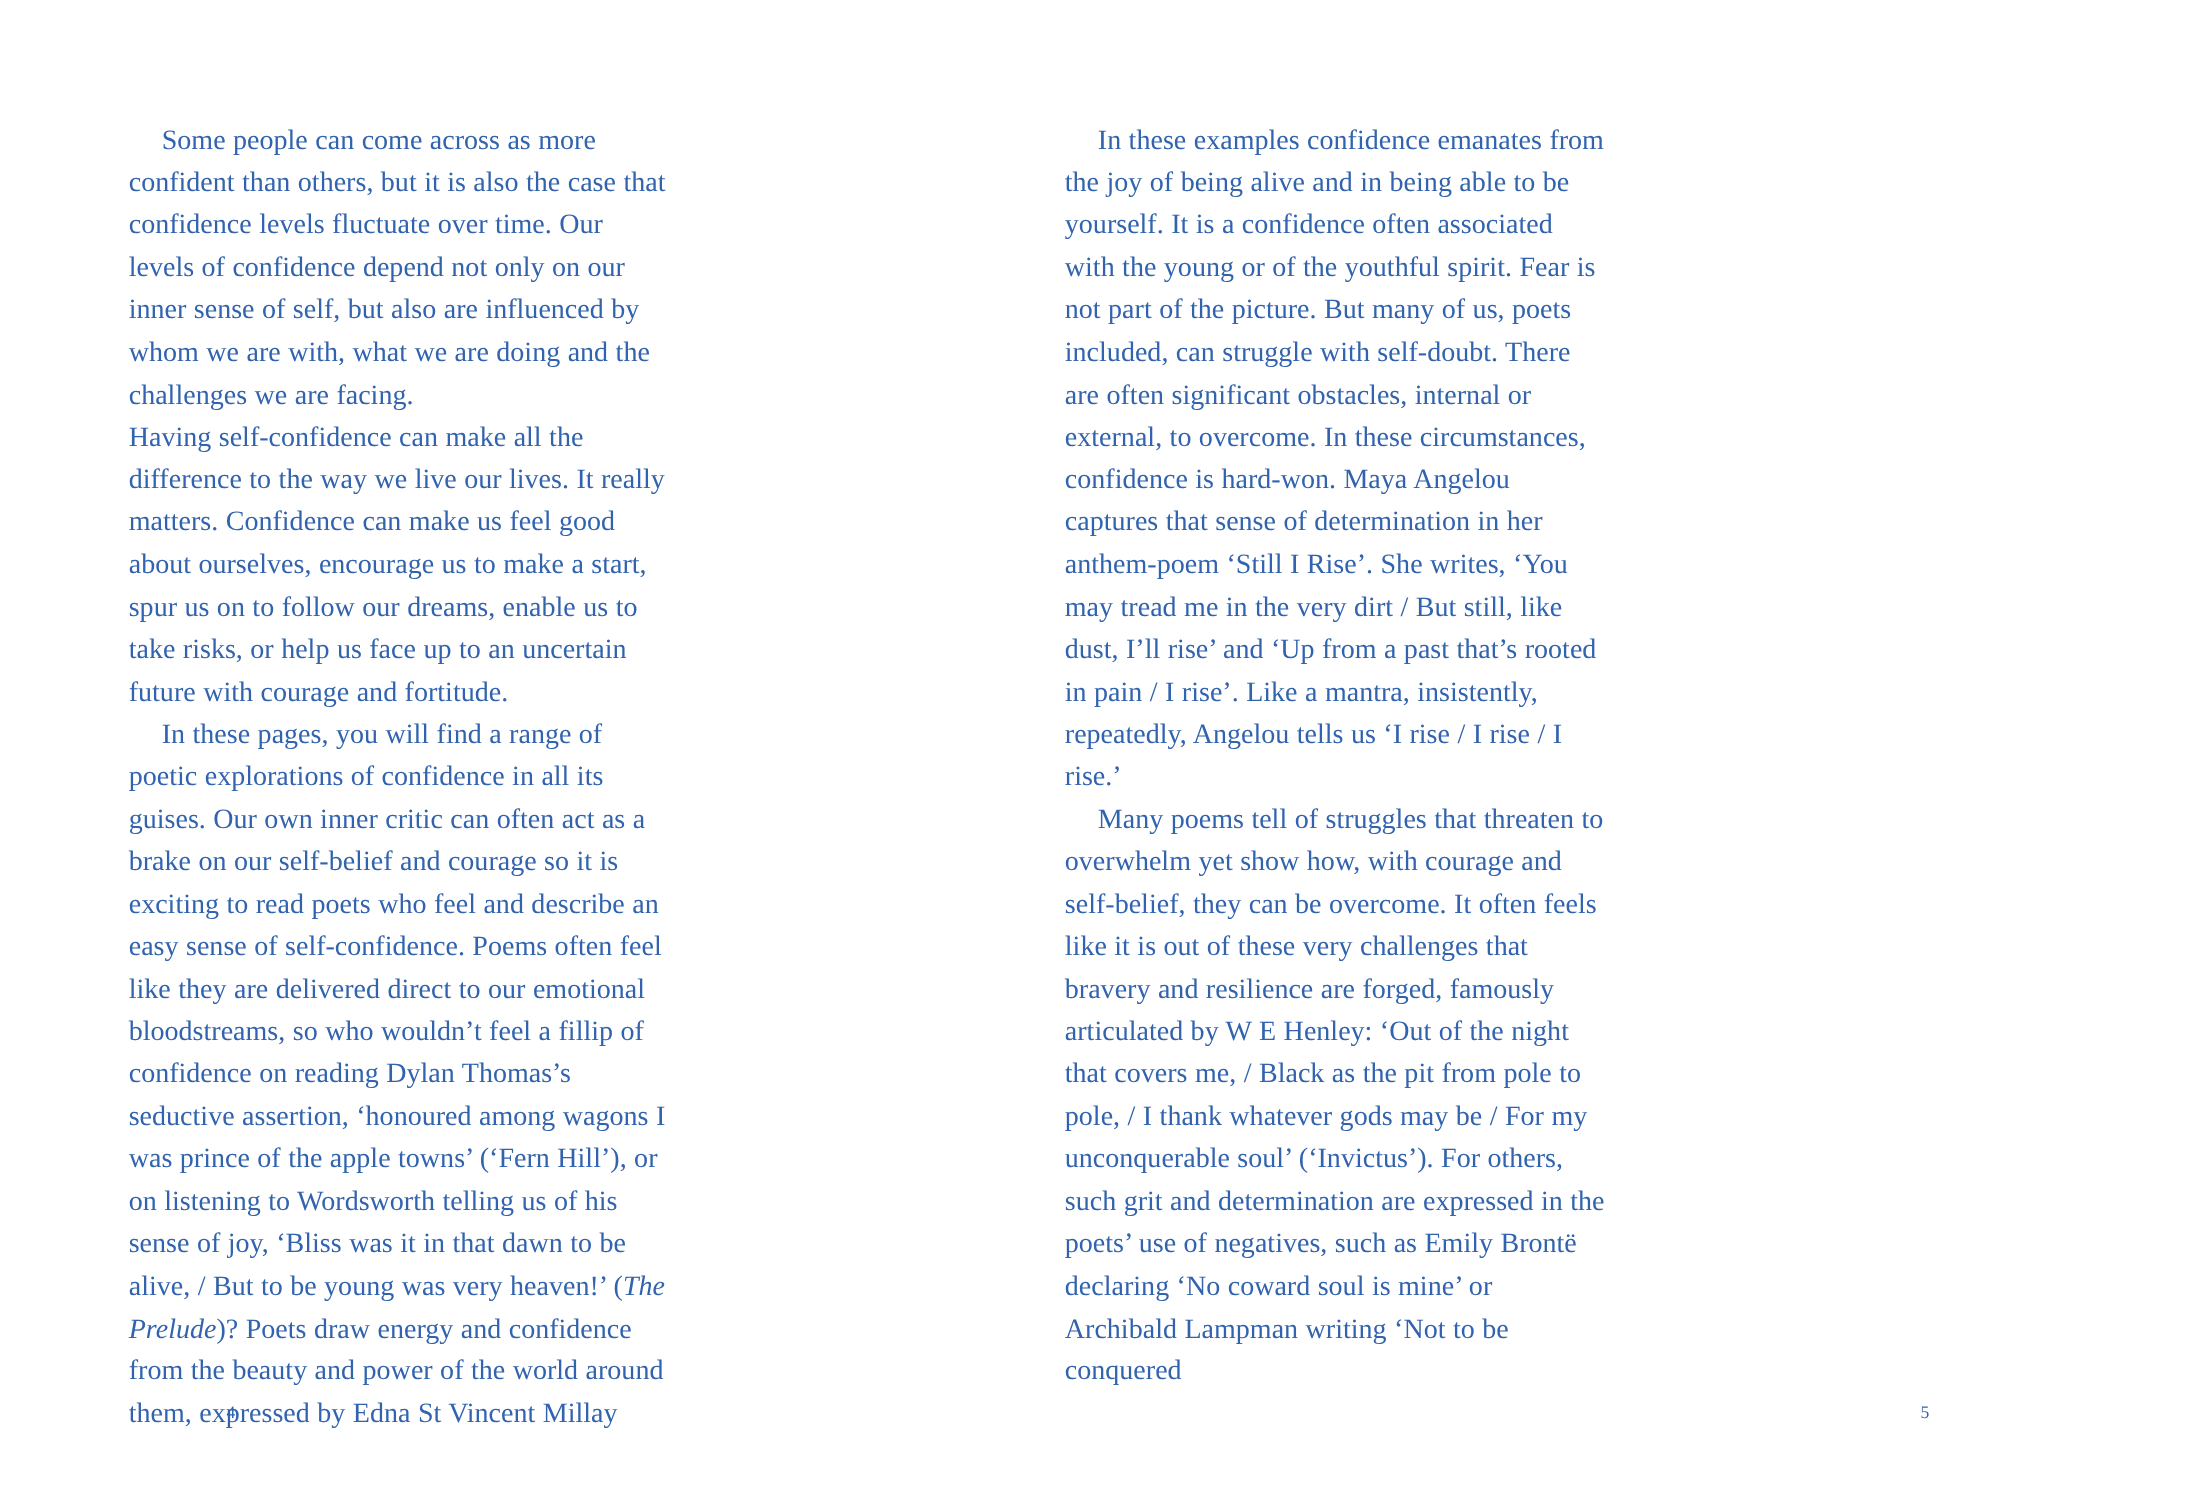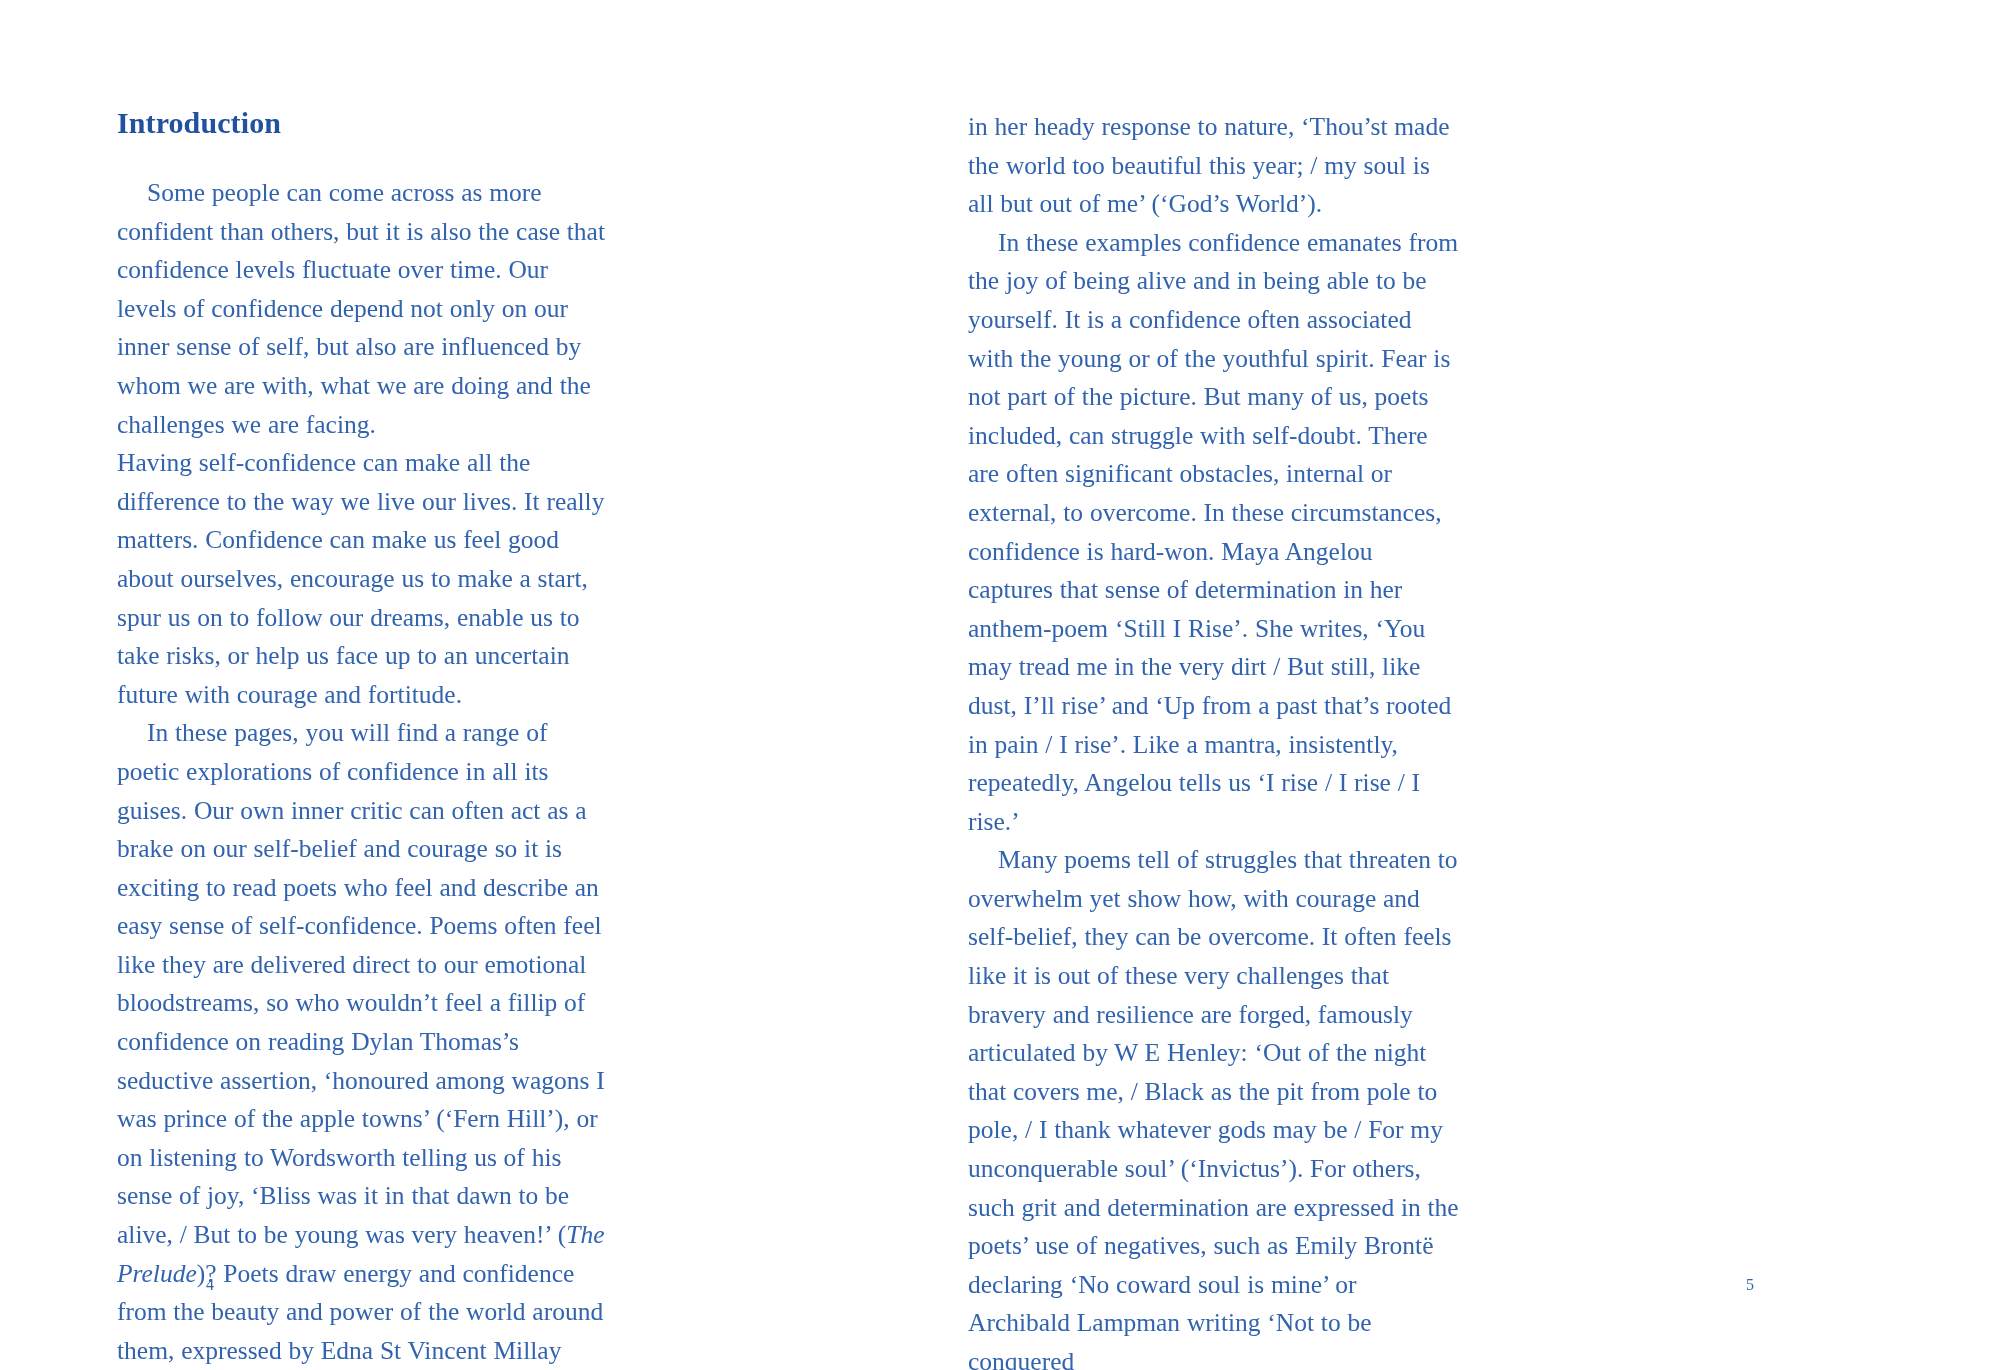--- a/index.html
+++ b/index.html
@@ -80,37 +80,35 @@
   .page-left .page-number  { left: -290px; }
   .page-right .page-number { left: 250px; }
 </style>
 </head>
 <body>
 
 <div class="spread">
 
   <div class="page page-left">
     <div class="textblock">
-      <h1 class="heading">Introduction</h1>
 
       <p class="para indent">Some people can come across as more confident than others, but it is also the case that confidence levels fluctuate over time. Our levels of confidence depend not only on our inner sense of self, but also are influenced by whom we are with, what we are doing and the challenges we are facing.</p>
 
       <p class="para">Having self-confidence can make all the difference to the way we live our lives. It really matters. Confidence can make us feel good about ourselves, encourage us to make a start, spur us on to follow our dreams, enable us to take risks, or help us face up to an uncertain future with courage and fortitude.</p>
 
       <p class="para indent">
         <span>In these pages, you will find a range of poetic explorations of confidence in all its guises. Our own inner critic can often act as a brake on our self-belief and courage so it is exciting to read poets who feel and describe an easy sense of self-confidence. Poems often feel like they are delivered direct to our emotional bloodstreams, so who wouldn’t feel a fillip of confidence on reading Dylan Thomas’s seductive assertion, ‘honoured among wagons I was prince of the apple towns’ (‘Fern Hill’), or on listening to Wordsworth telling us of his sense of joy, ‘Bliss was it in that dawn to be alive, / But to be young was very heaven!’ (</span><em>The Prelude</em><span>)? Poets draw energy and confidence from the beauty and power of the world around them, expressed by Edna St Vincent Millay</span>
       </p>
     </div>
 
     <div class="page-number">4</div>
   </div>
 
   <div class="page page-right">
     <div class="textblock">
-      <p class="para">in her heady response to nature, ‘Thou’st made the world too beautiful this year; / my soul is all but out of me’ (‘God’s World’).</p>
 
       <p class="para indent">In these examples confidence emanates from the joy of being alive and in being able to be yourself. It is a confidence often associated with the young or of the youthful spirit. Fear is not part of the picture. But many of us, poets included, can struggle with self-doubt. There are often significant obstacles, internal or external, to overcome. In these circumstances, confidence is hard-won. Maya Angelou captures that sense of determination in her anthem-poem ‘Still I Rise’. She writes, ‘You may tread me in the very dirt / But still, like dust, I’ll rise’ and ‘Up from a past that’s rooted in pain / I rise’. Like a mantra, insistently, repeatedly, Angelou tells us ‘I rise / I rise / I rise.’</p>
 
       <p class="para indent">Many poems tell of struggles that threaten to overwhelm yet show how, with courage and self-belief, they can be overcome. It often feels like it is out of these very challenges that bravery and resilience are forged, famously articulated by W E Henley: ‘Out of the night that covers me, / Black as the pit from pole to pole, / I thank whatever gods may be / For my unconquerable soul’ (‘Invictus’). For others, such grit and determination are expressed in the poets’ use of negatives, such as Emily Brontë declaring ‘No coward soul is mine’ or Archibald Lampman writing ‘Not to be conquered</p>
     </div>
 
     <div class="page-number">5</div>
   </div>
 
 </div>

